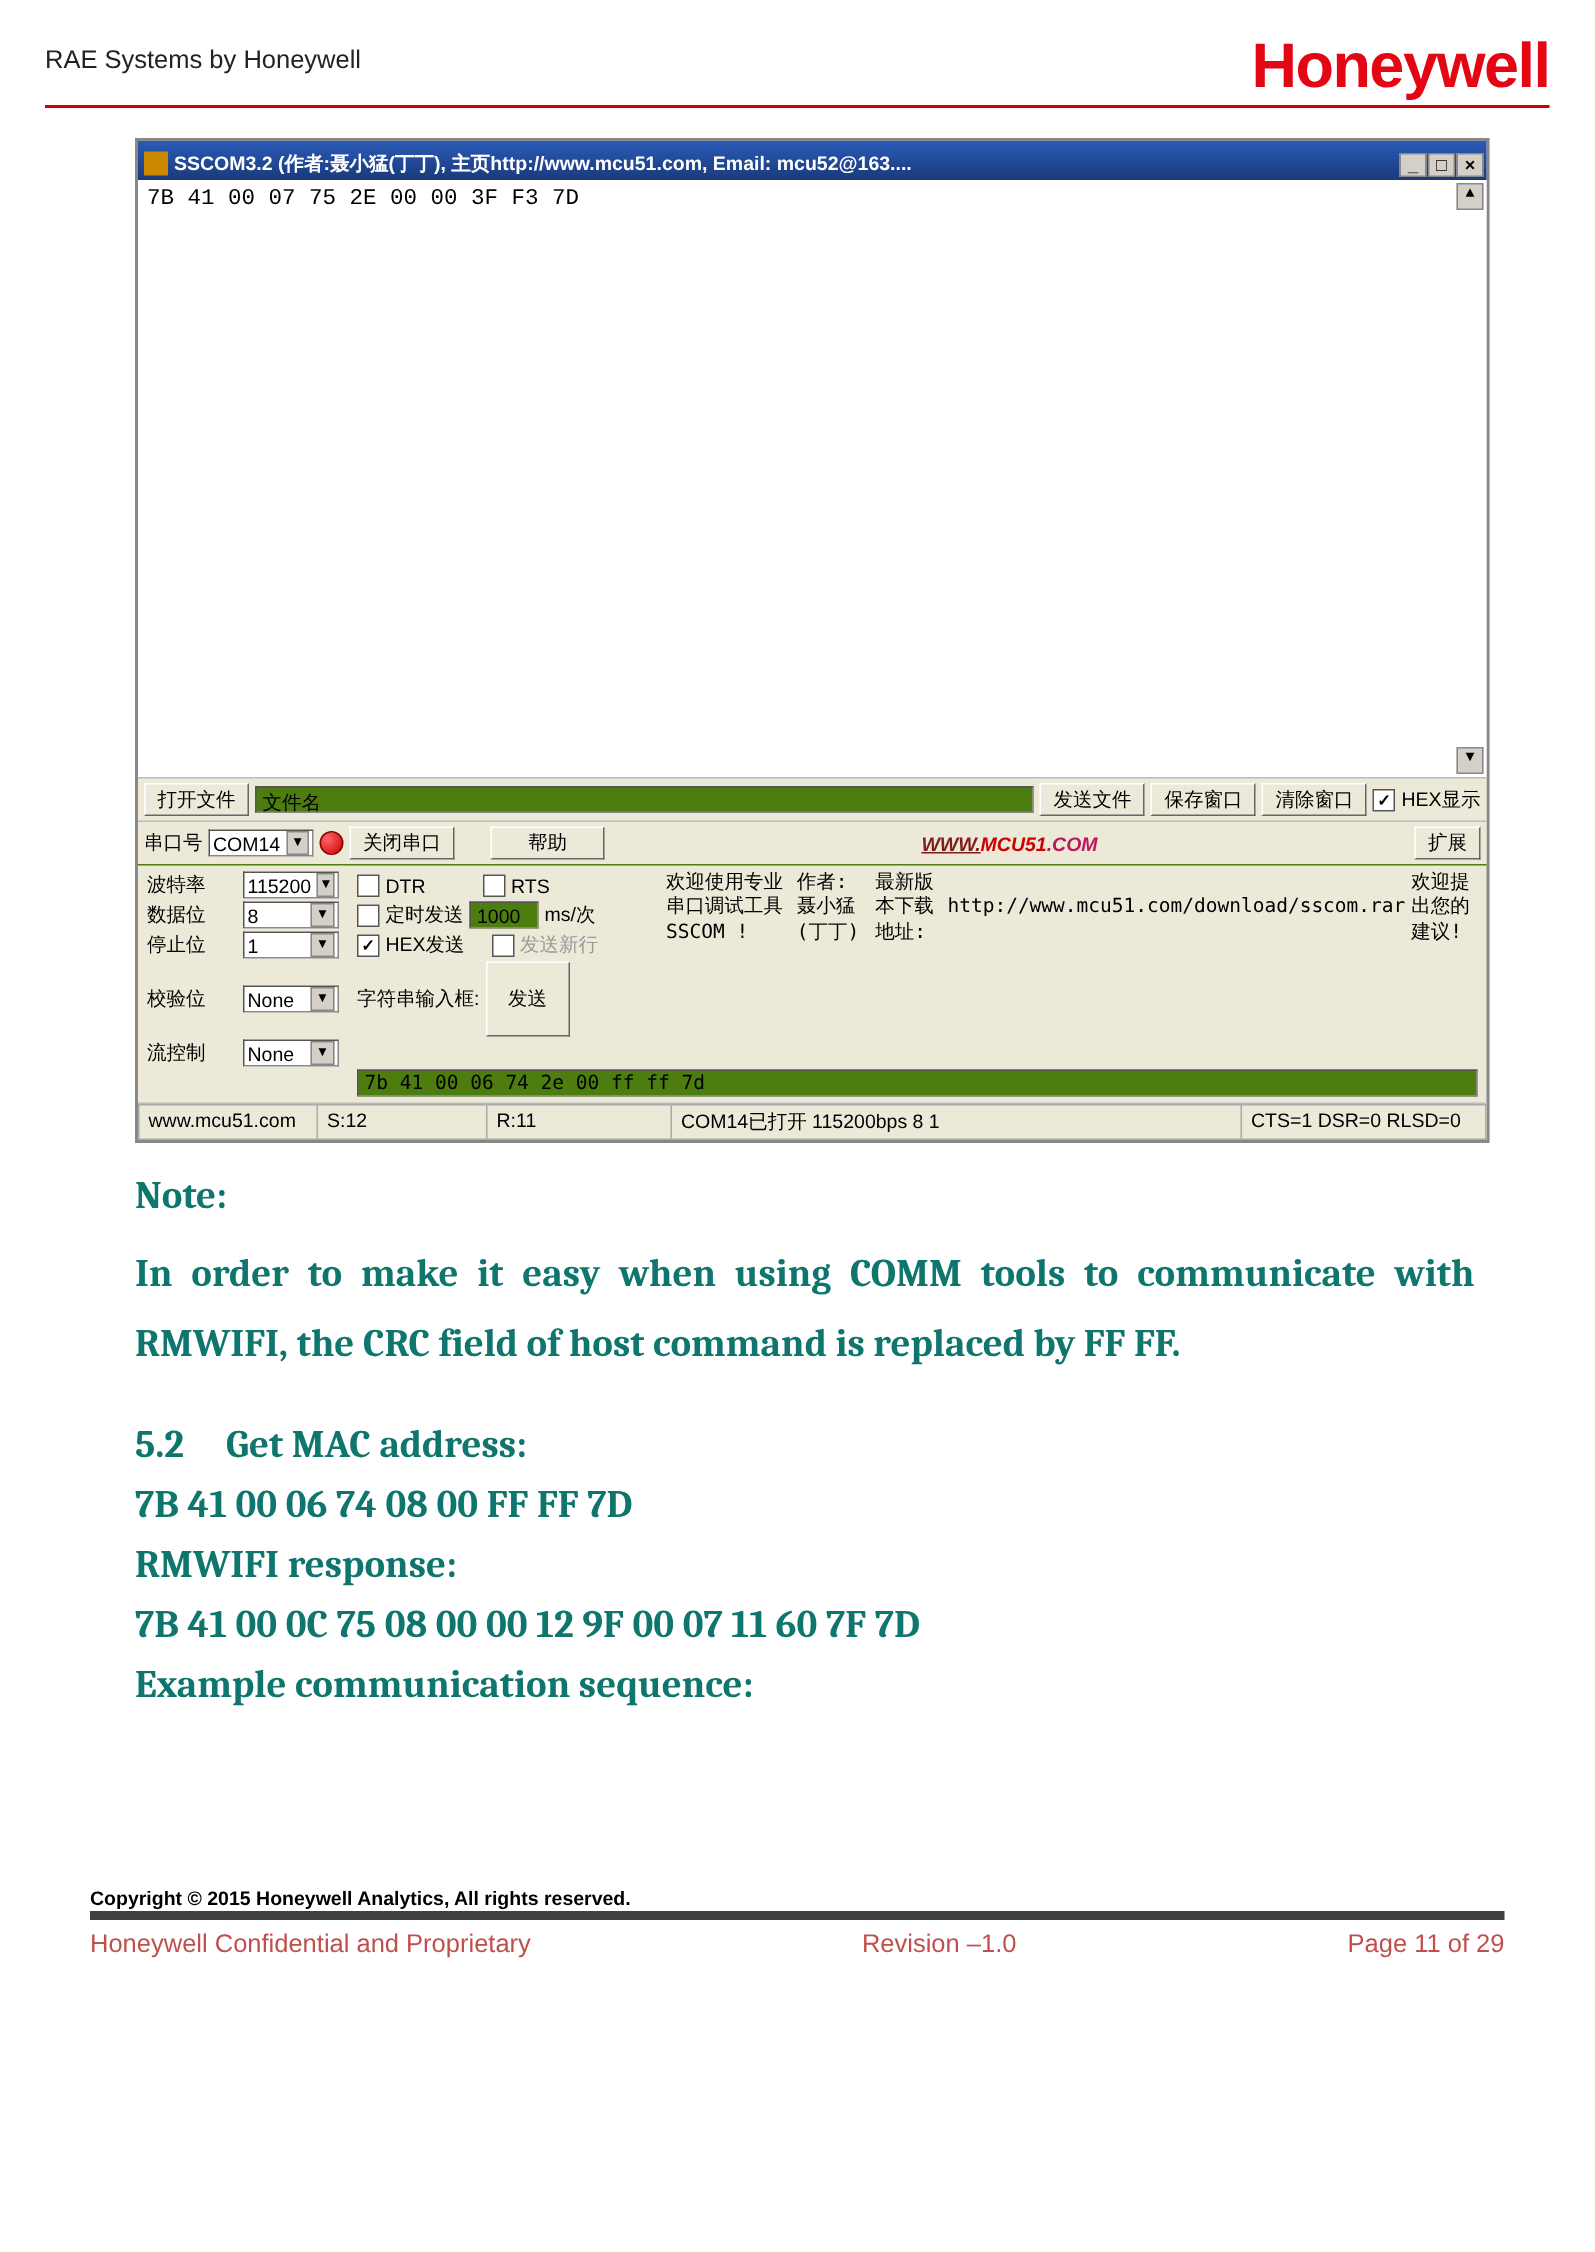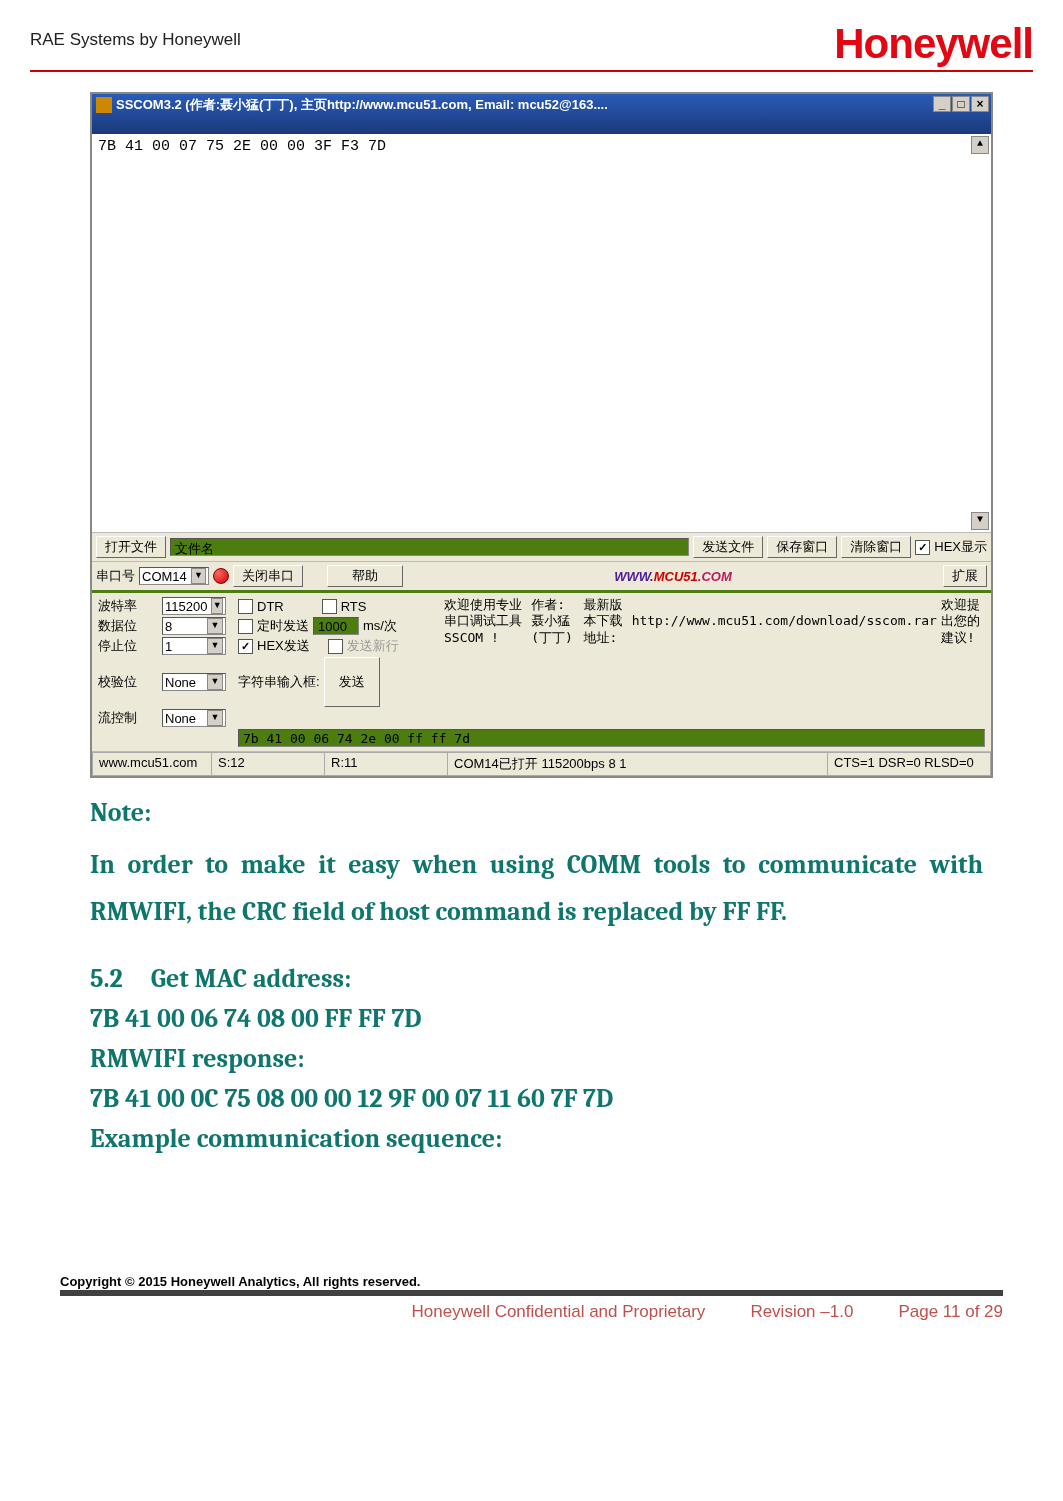--- a/index.html
+++ b/index.html
@@ -37,23 +37,23 @@
     margin: 10px 40px 20px 60px;
     border: 2px solid #888;
     background: #ece9d8;
     font-family: "SimSun", "MS Sans Serif", Arial, sans-serif;
     font-size: 13px;
   }
   .titlebar {
     background: linear-gradient(#2a5bb8, #1a3a7a);
     color: #fff;
     display: flex;
-    align-items: flex-start;
+    align-items: flex-end;
     justify-content: space-between;
-    padding: 2px 2px 16px 4px;
+    padding: 2px 2px 2px 4px;
     font-weight: bold;
     height: 22px;
   }
   .titlebar-left {
     display: flex;
     align-items: center;
     gap: 4px;
     overflow: hidden;
     white-space: nowrap;
   }
@@ -175,30 +175,30 @@
   .red-dot {
     width: 14px; height: 14px;
     border-radius: 50%;
     background: radial-gradient(circle at 30% 30%, #ff6666, #cc0000);
     border: 1px solid #880000;
   }
   .url-text {
     font-style: italic;
     font-weight: bold;
   }
-  .url-www { color: #4c1d95; }
+  .url-www { color: #7f1d1d; text-decoration: underline; }
   .url-mcu { color: #cc0000; }
   .url-com { color: #be185d; }
   .settings-grid {
     display: grid;
     grid-template-columns: 58px 70px 200px 1fr;
     row-gap: 2px;
     column-gap: 6px;
     padding: 4px 6px;
-    border-top: 3px solid #4d7c0f;
+    border-top: 1px solid #4d7c0f;
     align-items: center;
   }
   .settings-grid > div { display: flex; align-items: center; gap: 4px; }
   .info-box {
     font-family: "SimSun", monospace;
     font-size: 13px;
     line-height: 1.25;
     grid-column: 4;
     grid-row: 1 / span 5;
     align-self: start;
@@ -250,25 +250,24 @@
   .copyright {
     font-size: 13px;
     font-weight: bold;
     color: #000;
     margin-bottom: 2px;
     border-bottom: 6px solid #404040;
     padding-bottom: 1px;
   }
   .footer-row {
     display: flex;
-    justify-content: flex-end;
+    justify-content: space-between;
     font-size: 17px;
     color: #c0504d;
     padding-top: 4px;
-    gap: 45px;
   }
 </style>
 </head>
 <body>
 
 <div class="page">
   <div class="header">
     <div class="header-left">RAE Systems by Honeywell</div>
     <div class="logo">Honeywell</div>
   </div>

